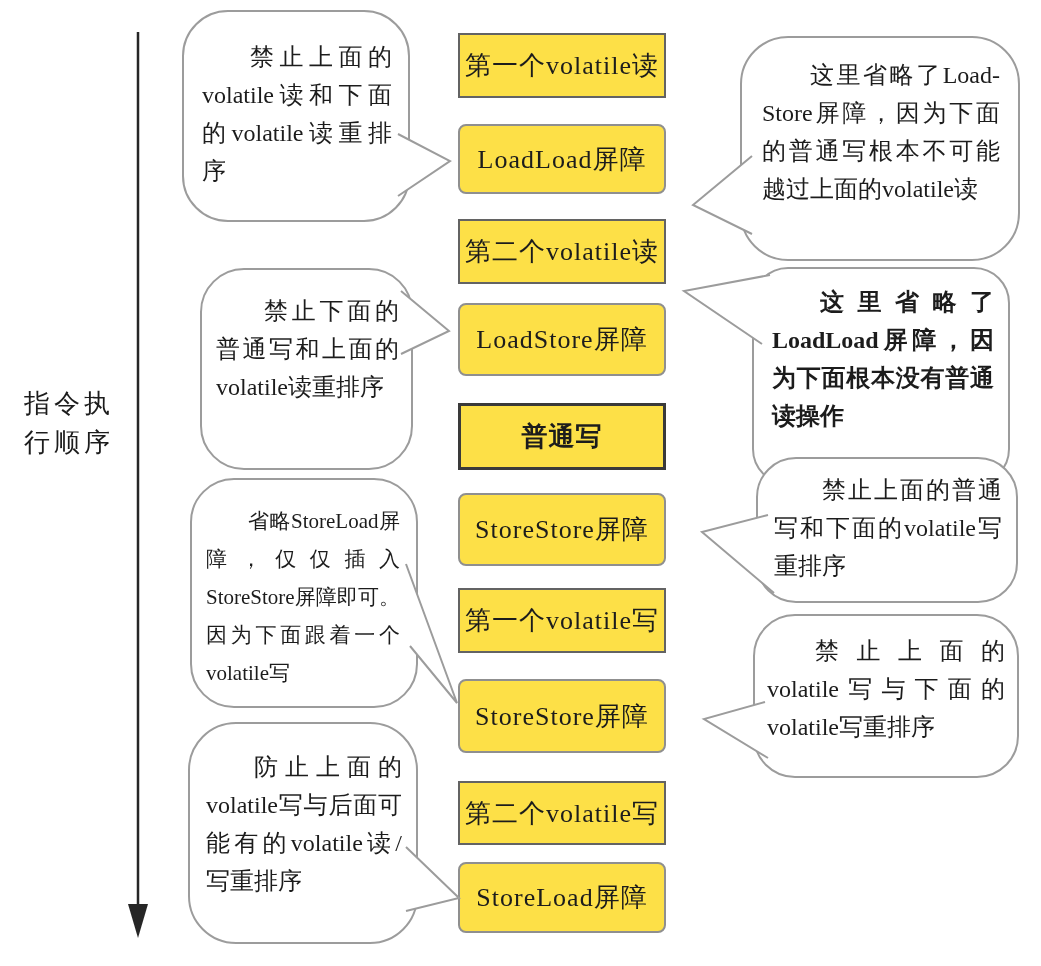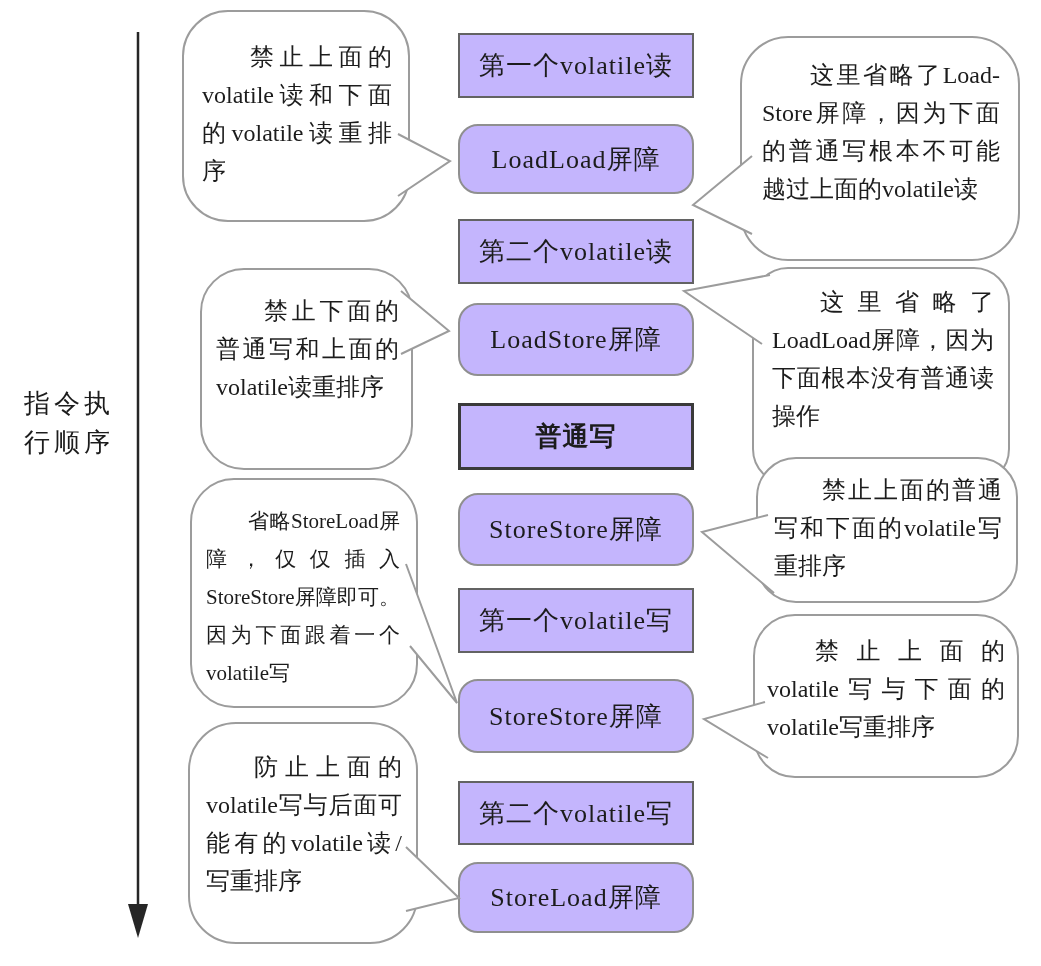--- a/index.html
+++ b/index.html
@@ -2,27 +2,27 @@
 <html><head>
 <meta charset="utf-8">
 <style>
   html,body{margin:0;padding:0;background:#ffffff;}
   .stage{
     position:relative;width:1041px;height:966px;background:#ffffff;overflow:hidden;
     font-family:"Liberation Serif","DejaVu Serif",serif;color:#1c1c1c;
   }
   
   .box{
-    position:absolute;left:458px;width:236px;box-sizing:border-box;
+    position:absolute;left:458px;width:208px;box-sizing:border-box;
     display:flex;align-items:center;justify-content:center;
-    background:#c4b5fd;font-size:26px;letter-spacing:1px;z-index:2;text-align:center;
+    background:#fde047;font-size:26px;letter-spacing:1px;z-index:2;text-align:center;
   }
   .inst{border:2px solid #636363;}
   .emph{border:3px solid #3a3a3a;}
-  .barrier{border:2px solid #8f8f8f;border-radius:20px;}
+  .barrier{border:2px solid #8f8f8f;border-radius:8px;}
   .b1{top:33px;height:65px;}
   .b2{top:124px;height:70px;}
   .b3{top:219px;height:65px;}
   .b4{top:303px;height:73px;}
   .b5{top:403px;height:67px;font-weight:bold;}
   .b6{top:493px;height:73px;}
   .b7{top:588px;height:65px;}
   .b8{top:679px;height:74px;}
   .b9{top:781px;height:64px;}
   .b10{top:862px;height:71px;}
@@ -30,21 +30,21 @@
   .bubble{
     position:absolute;box-sizing:border-box;background:#fff;
     border:2px solid #9c9c9c;z-index:2;
     font-size:24px;line-height:38px;text-align:justify;text-indent:2em;
   }
   .l1{left:182px;top:10px;width:228px;height:212px;border-radius:46px;padding:26px 16px 0 18px;}
   .l2{left:200px;top:268px;width:213px;height:202px;border-radius:44px;padding:22px 12px 0 14px;}
   .l3{left:190px;top:478px;width:228px;height:230px;border-radius:44px;padding:22px 16px 0 14px;font-size:21px;}
   .l4{left:188px;top:722px;width:230px;height:222px;border-radius:48px;padding:24px 14px 16px 16px;}
   .r1{left:740px;top:36px;width:280px;height:225px;border-radius:48px;padding:18px 18px 0 20px;}
-  .r2{left:752px;top:267px;width:258px;height:218px;border-radius:36px;padding:14px 14px 0 18px;}
+  .r2{left:752px;top:267px;width:258px;height:218px;border-radius:36px;padding:14px 14px 0 18px;font-weight:bold;}
   .r3{left:756px;top:457px;width:262px;height:146px;border-radius:40px;padding:12px 14px 0 16px;}
   .r4{left:753px;top:614px;width:266px;height:164px;border-radius:42px;padding:16px 12px 0 12px;}
   
   .axis-label{
     position:absolute;left:24px;top:384px;width:86px;
     font-size:26px;line-height:39px;
     text-align:justify;text-align-last:justify;z-index:2;
   }
   
   .overlay{position:absolute;left:0;top:0;width:1041px;height:966px;z-index:5;pointer-events:none;}

